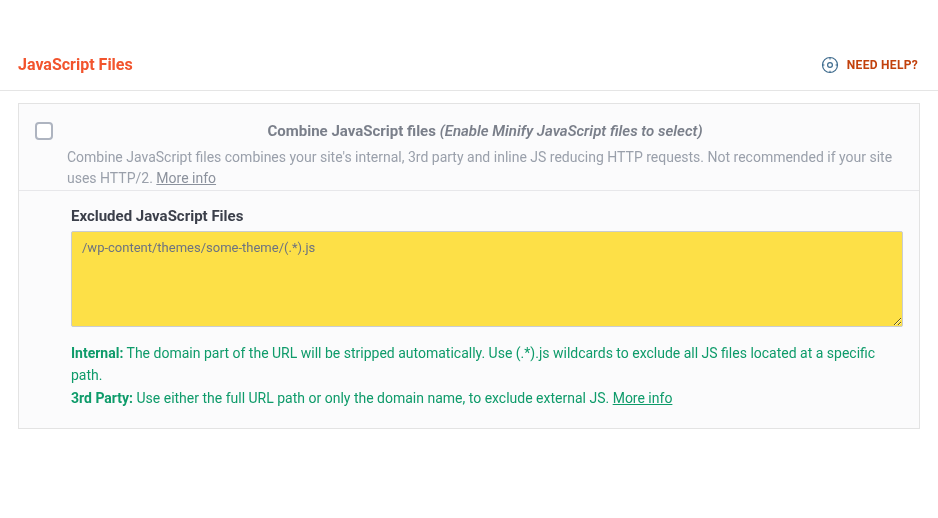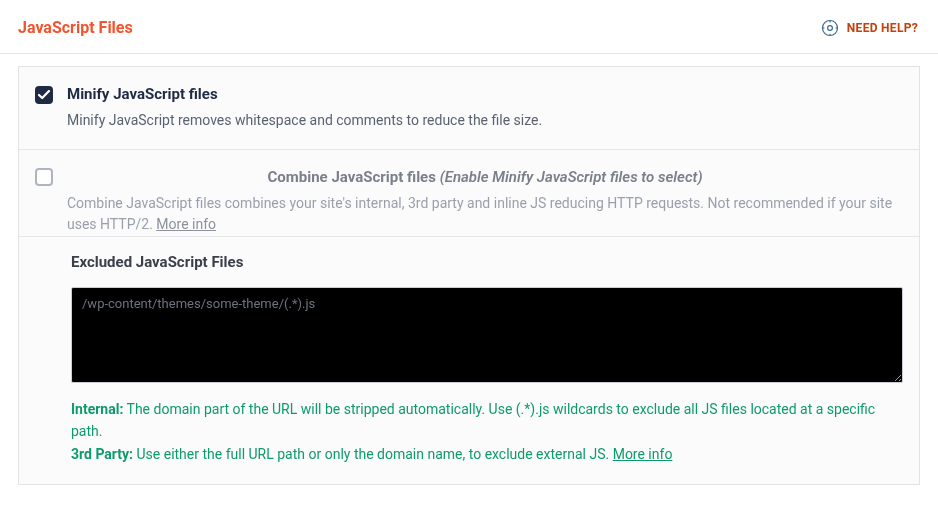--- a/index.html
+++ b/index.html
@@ -10,20 +10,21 @@
       width: 938px;
       height: 518px;
       overflow: hidden;
     }
     .header {
       display: flex;
       justify-content: space-between;
       align-items: center;
       padding: 18px 20px 16px 18px;
       border-bottom: 1px solid #e5e5e5;
+      margin-top: 37px;
     }
     .page-title {
       color: #F2542D;
       font-size: 16px;
       font-weight: 700;
     }
     .help-link {
       display: flex;
       align-items: center;
       gap: 8px;
@@ -114,39 +115,39 @@
       flex: 0 0 auto;
       margin-top: 1px;
     }
     .subsection {
       padding: 16px 16px 18px 52px;
     }
     .sub-title {
       font-size: 15px;
       font-weight: 700;
       color: #3b3f4a;
-      margin-bottom: 16px;
+      margin-bottom: 6px;
     }
     .sub-desc {
       font-size: 14px;
       color: #5a6272;
       margin-bottom: 12px;
       line-height: 1.55;
     }
     .exclude-textarea {
       width: 100%;
       height: 96px;
       border: 1px solid #c9ccd2;
       border-radius: 2px;
       padding: 8px 10px;
       font-family: inherit;
       font-size: 13px;
       color: #6c7280;
       resize: vertical;
-      background: #000000;
+      background: #fde047;
     }
     .hints {
       margin-top: 12px;
       font-size: 14px;
       color: #0e9b6a;
       line-height: 1.55;
     }
     .hints .hint-label { font-weight: 700; }
     .hints .line2 { margin-top: 2px; }
   </style>
@@ -165,33 +166,20 @@
         <line x1="2" y1="12" x2="4.5" y2="12"></line>
         <line x1="19.5" y1="12" x2="22" y2="12"></line>
       </svg>
     </span>
     <span>NEED HELP?</span>
   </div>
 </div>
 
 <div class="panel">
 
-  <div class="setting-row">
-    <div class="checkbox-wrap">
-      <div class="checkbox checked">
-        <svg width="12" height="10" viewBox="0 0 12 10">
-            <path d="M1 5 L4.2 8 L11 1" stroke="#ffffff" stroke-width="2.2" fill="none" stroke-linecap="round" stroke-linejoin="round"></path>
-          </svg>
-      </div>
-    </div>
-    <div class="setting-body">
-      <div class="setting-title">Minify JavaScript files</div>
-      <div class="setting-desc">Minify JavaScript removes whitespace and comments to reduce the file size.</div>
-    </div>
-  </div>
 
   <div class="setting-row no-border">
     <div class="checkbox-wrap">
       <div class="checkbox disabled"></div>
     </div>
     <div class="setting-body">
       <div class="setting-title disabled">
         <span>Combine JavaScript files</span>
         <span class="setting-suffix">(Enable Minify JavaScript files to select)</span>
       </div>

